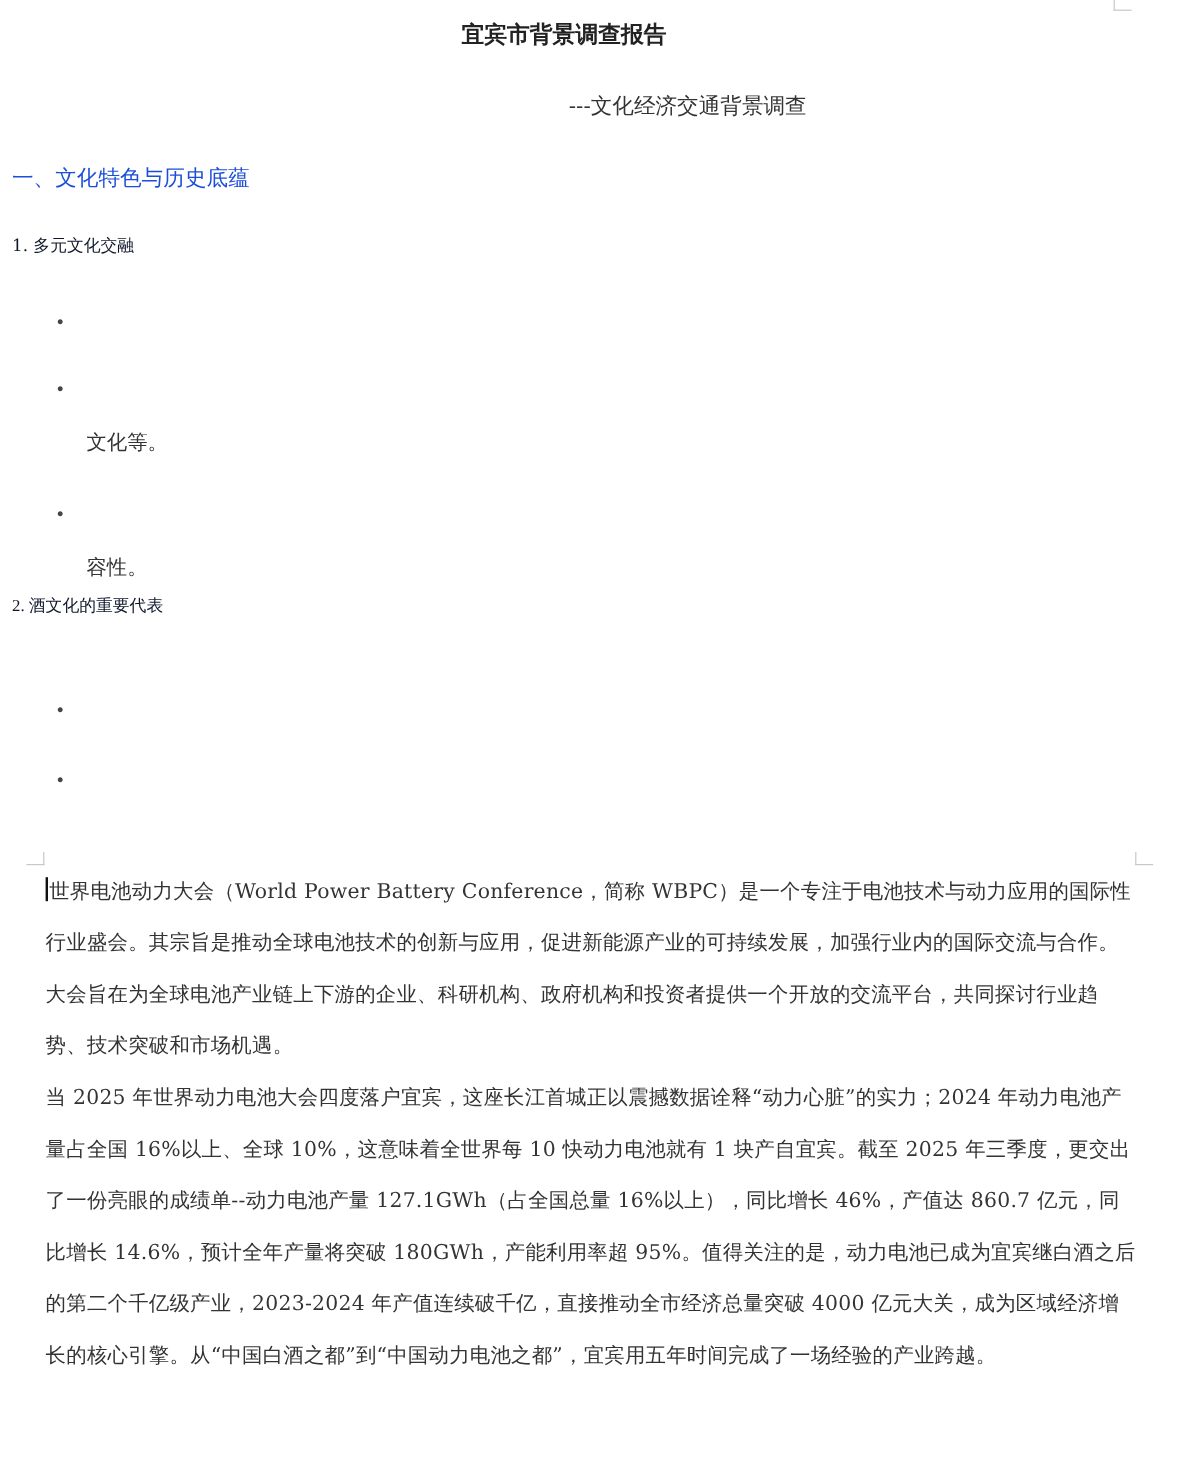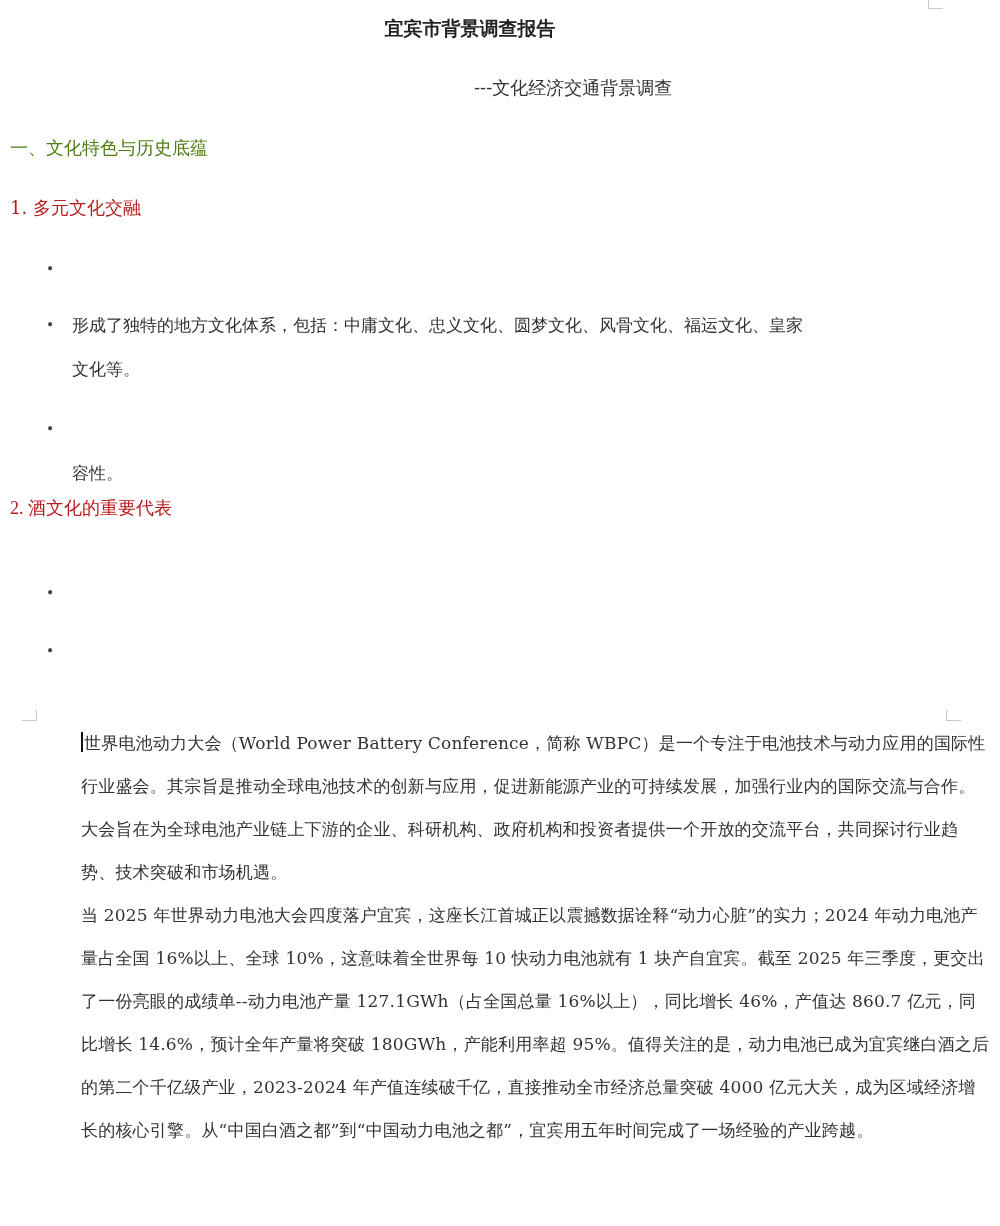--- a/index.html
+++ b/index.html
@@ -1,25 +1,25 @@
 <!DOCTYPE html>
 <html><head>
 <meta charset="utf-8">
 <style>
   html, body { margin:0; padding:0; background:#ffffff; }
   body { width:1000px; height:1226px; position:relative; overflow:hidden;
          font-family: "DejaVu Serif", "Liberation Serif", serif; color:#3a3a3a; }
   .abs { position:absolute; white-space:nowrap; }
   .title { left:0; width:940px; text-align:center; top:16px; font-size:19px; font-weight:bold; color:#222; }
   .subtitle { left:474px; top:76px; font-size:18px; color:#333; }
-  .h1 { left:10px; top:136px; font-size:18px; color:#4d7c0f; }
-  .h2 { font-size:18px; color:#b91c1c; }
+  .h1 { left:10px; top:136px; font-size:18px; color:#1d4ed8; }
+  .h2 { font-size:14px; color:#0f172a; }
   .bullet { font-size:17px; color:#333; line-height:46px; }
   .bullet .dot { position:absolute; left:-26px; top:0; font-size:14px; color:#444; }
-  .para { left:38px; width:910px; font-size:17px; line-height:43px; color:#333; white-space:normal; letter-spacing:0.2px;margin-left:43px; }
+  .para { left:38px; width:910px; font-size:17px; line-height:43px; color:#333; white-space:normal; letter-spacing:0.2px; }
   .corner { position:absolute; border-color:#c8c8c8; border-style:solid; width:14px; height:10px; }
   .cursor { display:inline-block; width:2px; height:20px; background:#111; vertical-align:-3px; margin-right:1px; }
 </style>
 </head>
 <body>
 
 <div class="corner" style="left:928px; top:-2px; border-width:0 0 1px 1px;"></div>
 <div class="corner" style="left:22px; top:710px; border-width:0 1px 1px 0;"></div>
 <div class="corner" style="left:946px; top:710px; border-width:0 0 1px 1px;"></div>
 
@@ -27,21 +27,20 @@
 <div class="abs subtitle">---文化经济交通背景调查</div>
 
 <div class="abs h1">一、文化特色与历史底蕴</div>
 <div class="abs h2" style="left:10px; top:196px;">1.  多元文化交融</div>
 
 <div class="abs bullet" style="left:72px; top:246px;">
   <span class="dot">•</span>
 </div>
 <div class="abs bullet" style="left:72px; top:302px;">
   <span class="dot">•</span>
-  <span>形成了独特的地方文化体系，包括：中庸文化、忠义文化、圆梦文化、风骨文化、福运文化、皇家</span>
 </div>
 <div class="abs bullet" style="left:72px; top:346px;">文化等。</div>
 <div class="abs bullet" style="left:72px; top:406px;">
   <span class="dot">•</span>
 </div>
 <div class="abs bullet" style="left:72px; top:450px;">容性。</div>
 
 <div class="abs h2" style="left:10px; top:496px;font-family:Liberation Serif, serif;">2.  酒文化的重要代表</div>
 
 <div class="abs bullet" style="left:72px; top:570px;">

